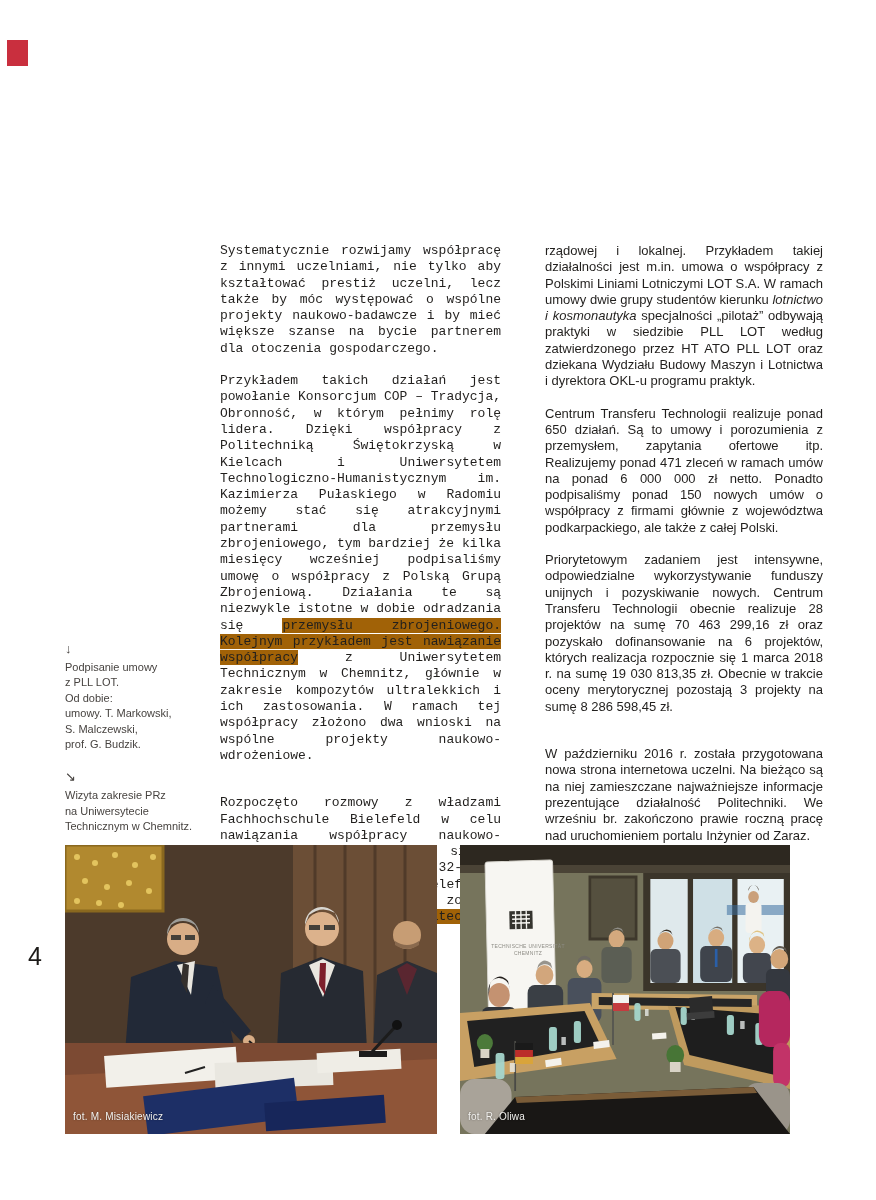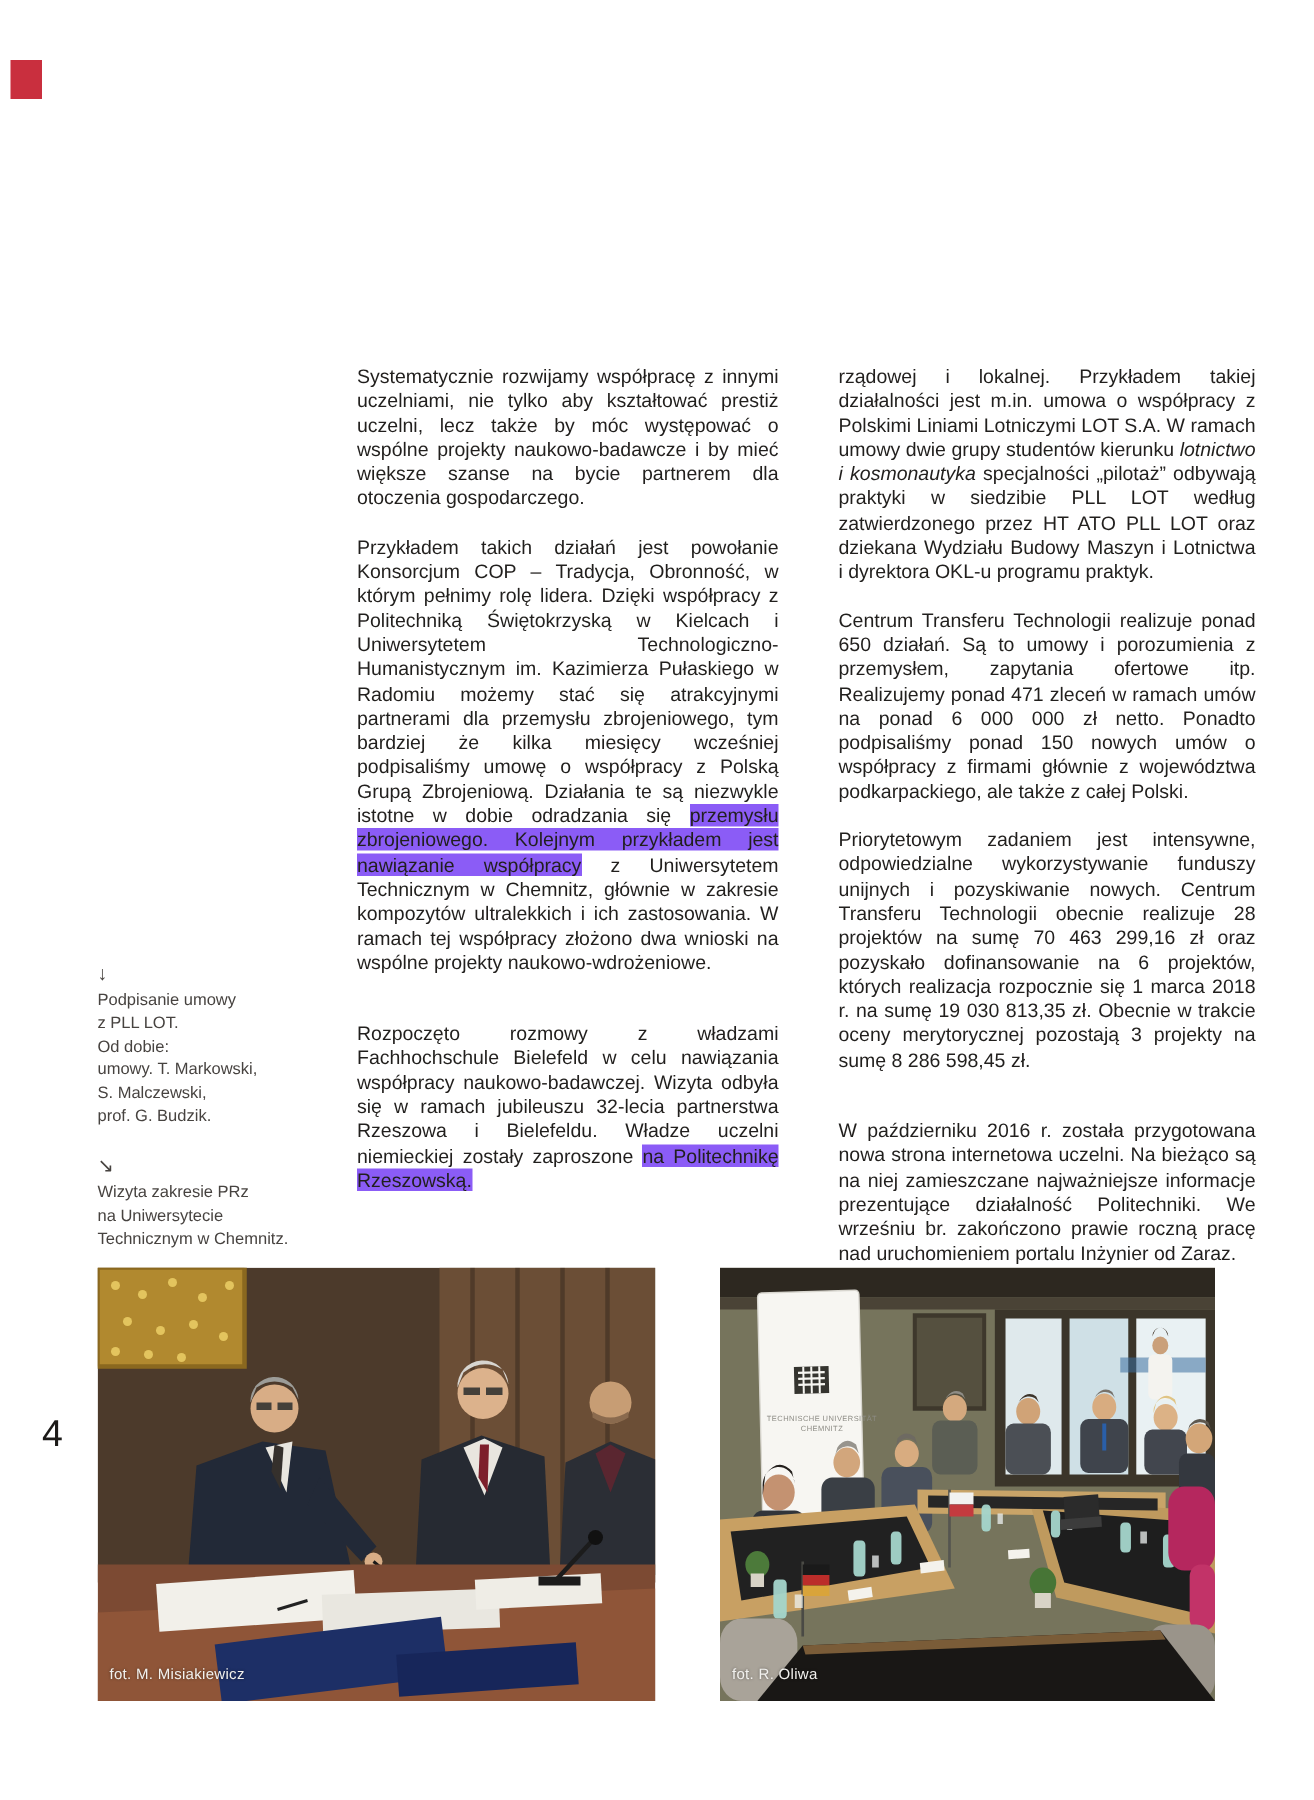--- a/index.html
+++ b/index.html
@@ -4,39 +4,39 @@
 <style>
   html,body { margin:0; padding:0; background:#ffffff; }
   .page {
     position:relative; width:876px; height:1200px; background:#ffffff;
     font-family:"Liberation Sans", sans-serif; color:#1f1d1b; overflow:hidden;
   }
   .red-marker { position:absolute; left:7px; top:40px; width:21px; height:26px; background:#c92f3e; }
 
   
   .col { position:absolute; top:243px; font-size:13px; line-height:16.3px; text-align:justify; color:#211f1d; }
-  .col-1 { left:238px; width:281px; }
-  .col-2 { left:559px; width:278px; }
+  .col-1 { left:220px; width:281px;font-family:Liberation Mono, monospace; }
+  .col-2 { left:545px; width:278px; }
   .col p { margin:0 0 16px 0; }
   .col p:last-child { margin-bottom:0;margin-top:31px; }
-  mark.hl { background:#8b5cf6; color:#211f1d; padding:0; }
+  mark.hl { background:#a16207; color:#211f1d; padding:0; }
   em.it { font-style:italic; }
 
   
   .captions { position:absolute; left:65px; top:641px; width:162px; font-size:11px; line-height:15.4px; color:#474340; }
   .caption-block { margin-bottom:17px; }
   .caption-arrow { font-size:13px; line-height:16px; margin-bottom:3px; color:#474340; }
 
   
   .page-number { position:absolute; left:28px; top:942px; font-size:25px; color:#1c1a18; }
 
   
   .photo { position:absolute; top:845px; height:289px; overflow:hidden; }
   .photo-1 { left:65px; width:372px; }
-  .photo-2 { left:480px; width:330px; }
+  .photo-2 { left:460px; width:330px; }
   .photo svg { display:block; width:100%; height:100%; }
   .photo-credit {
     position:absolute; left:8px; bottom:12px; font-size:10px; color:#f2f1ee;
     text-shadow:0 0 2px rgba(0,0,0,.45); letter-spacing:.2px;
   }
   .banner-text {
     position:absolute; left:31px; top:98px; width:74px; text-align:center;
     font-size:5px; line-height:7px; color:#8d8c85; letter-spacing:.3px;
   }
 </style>

